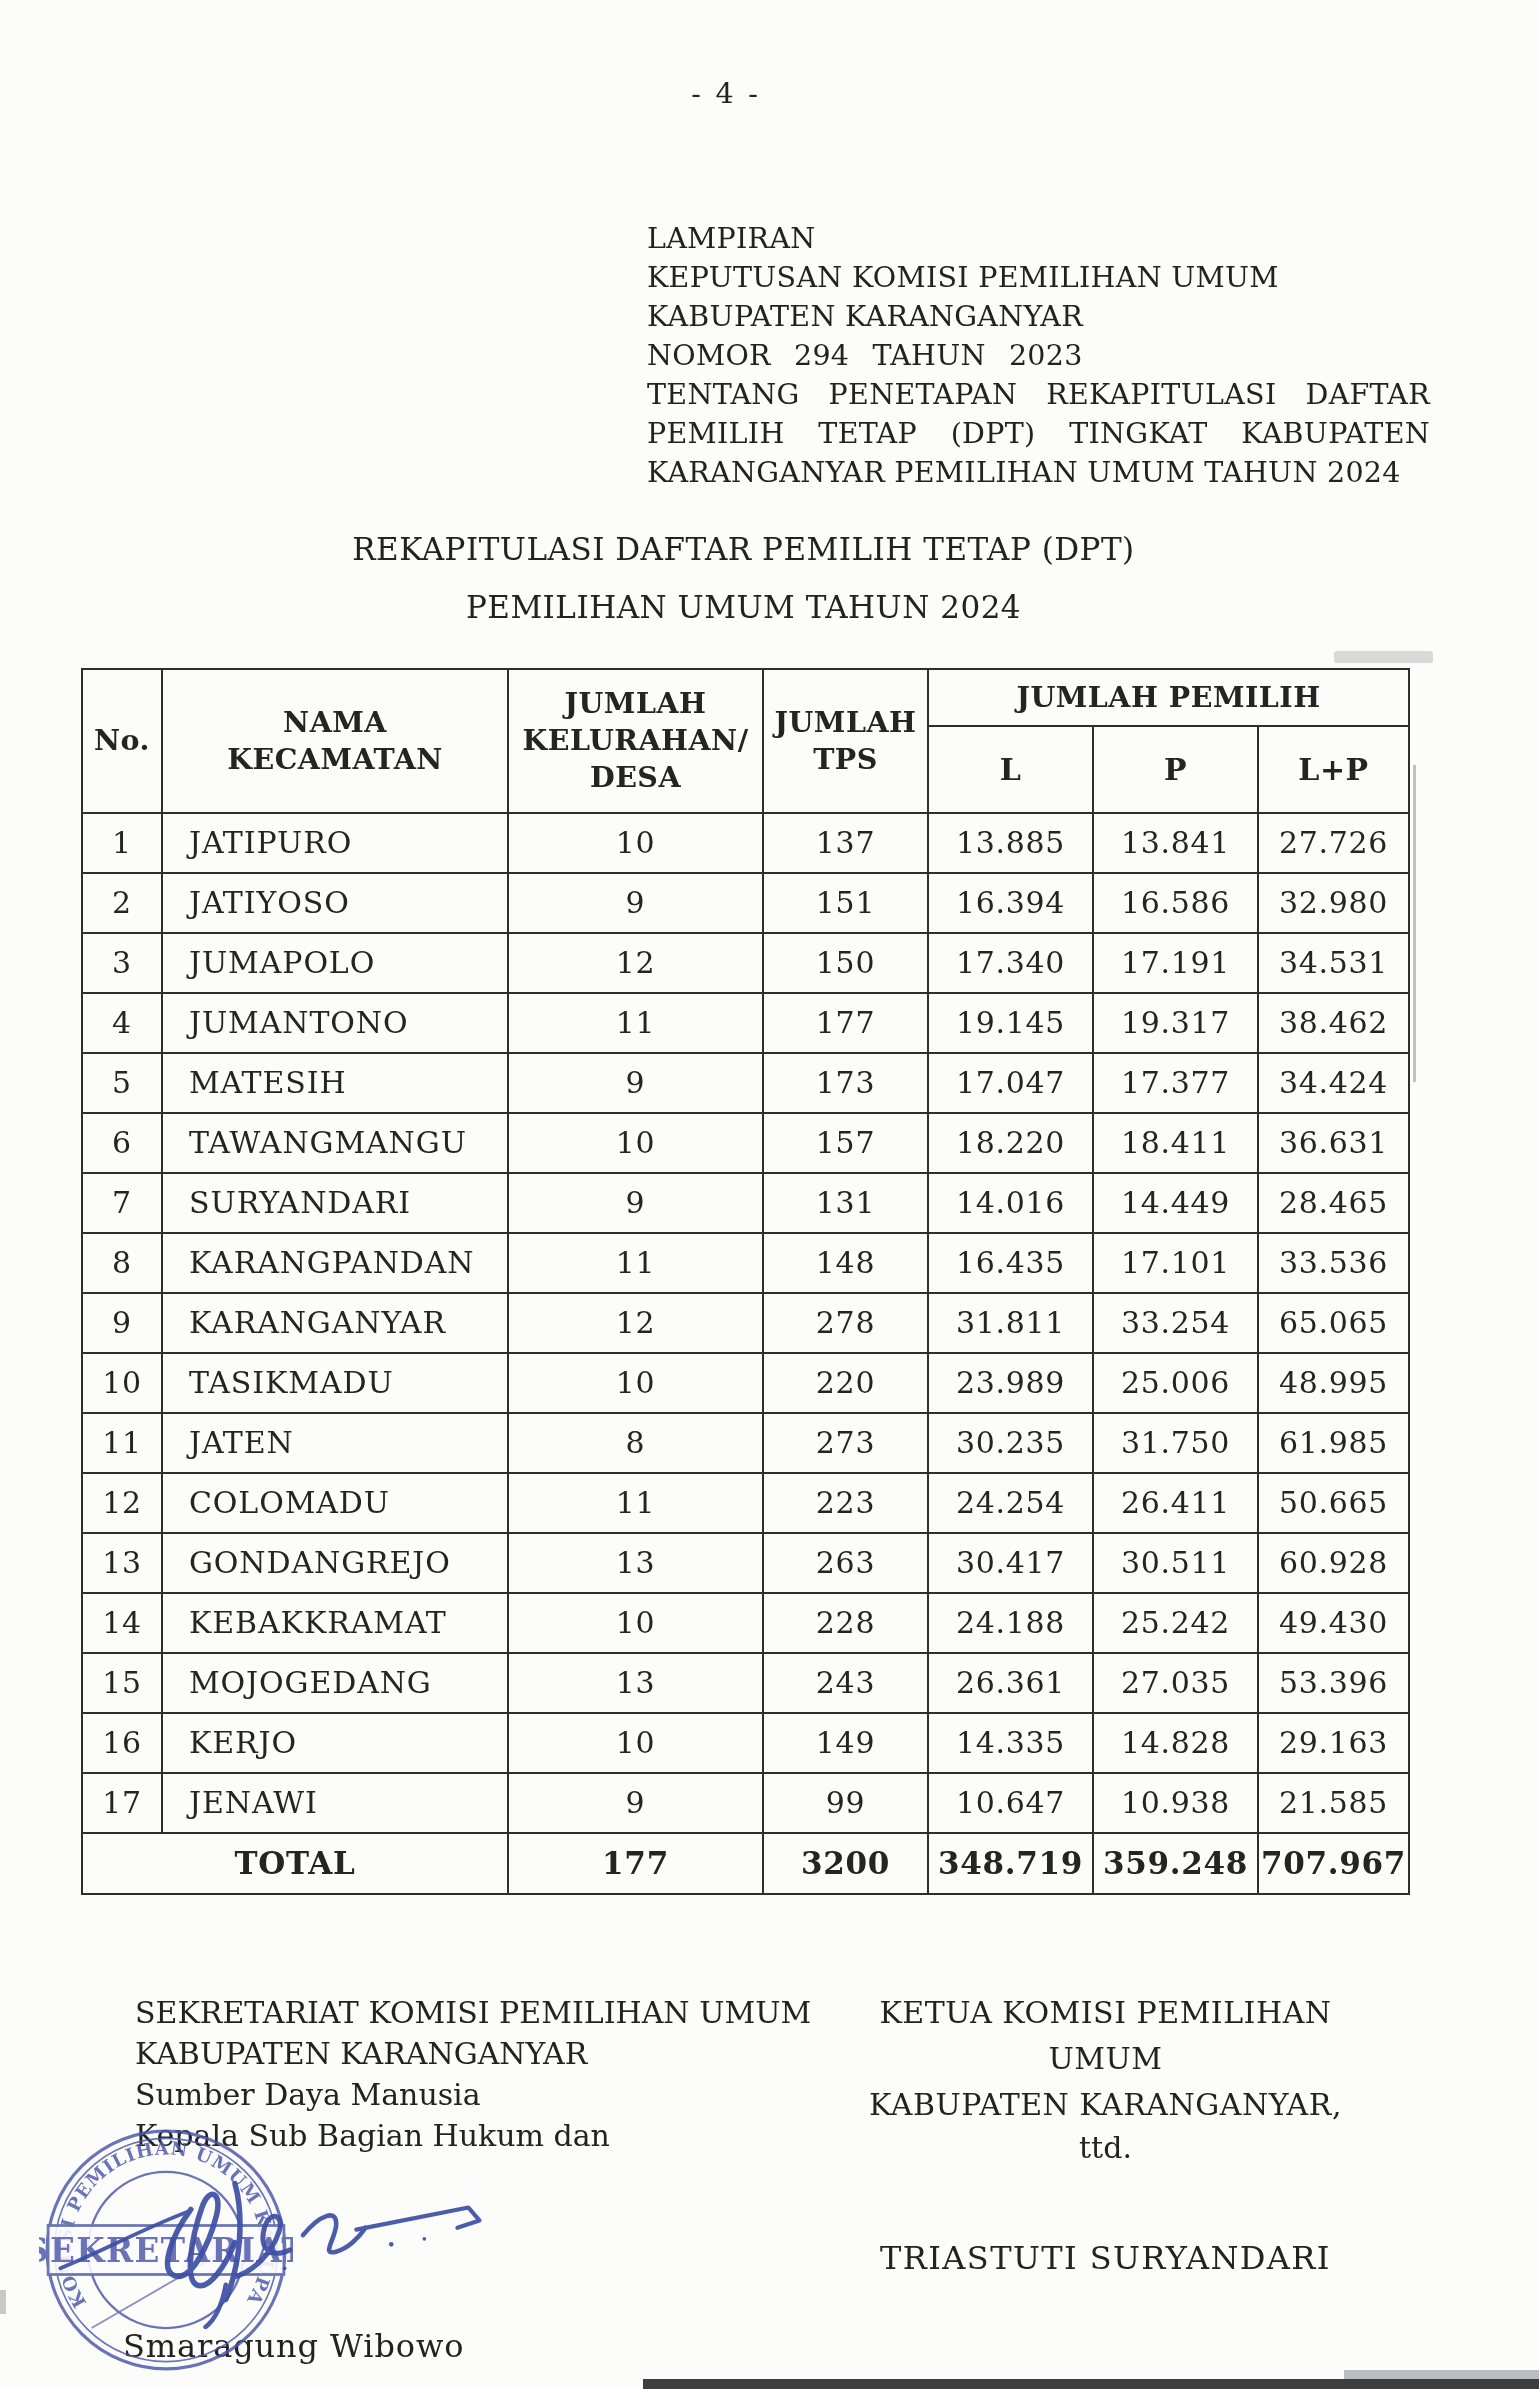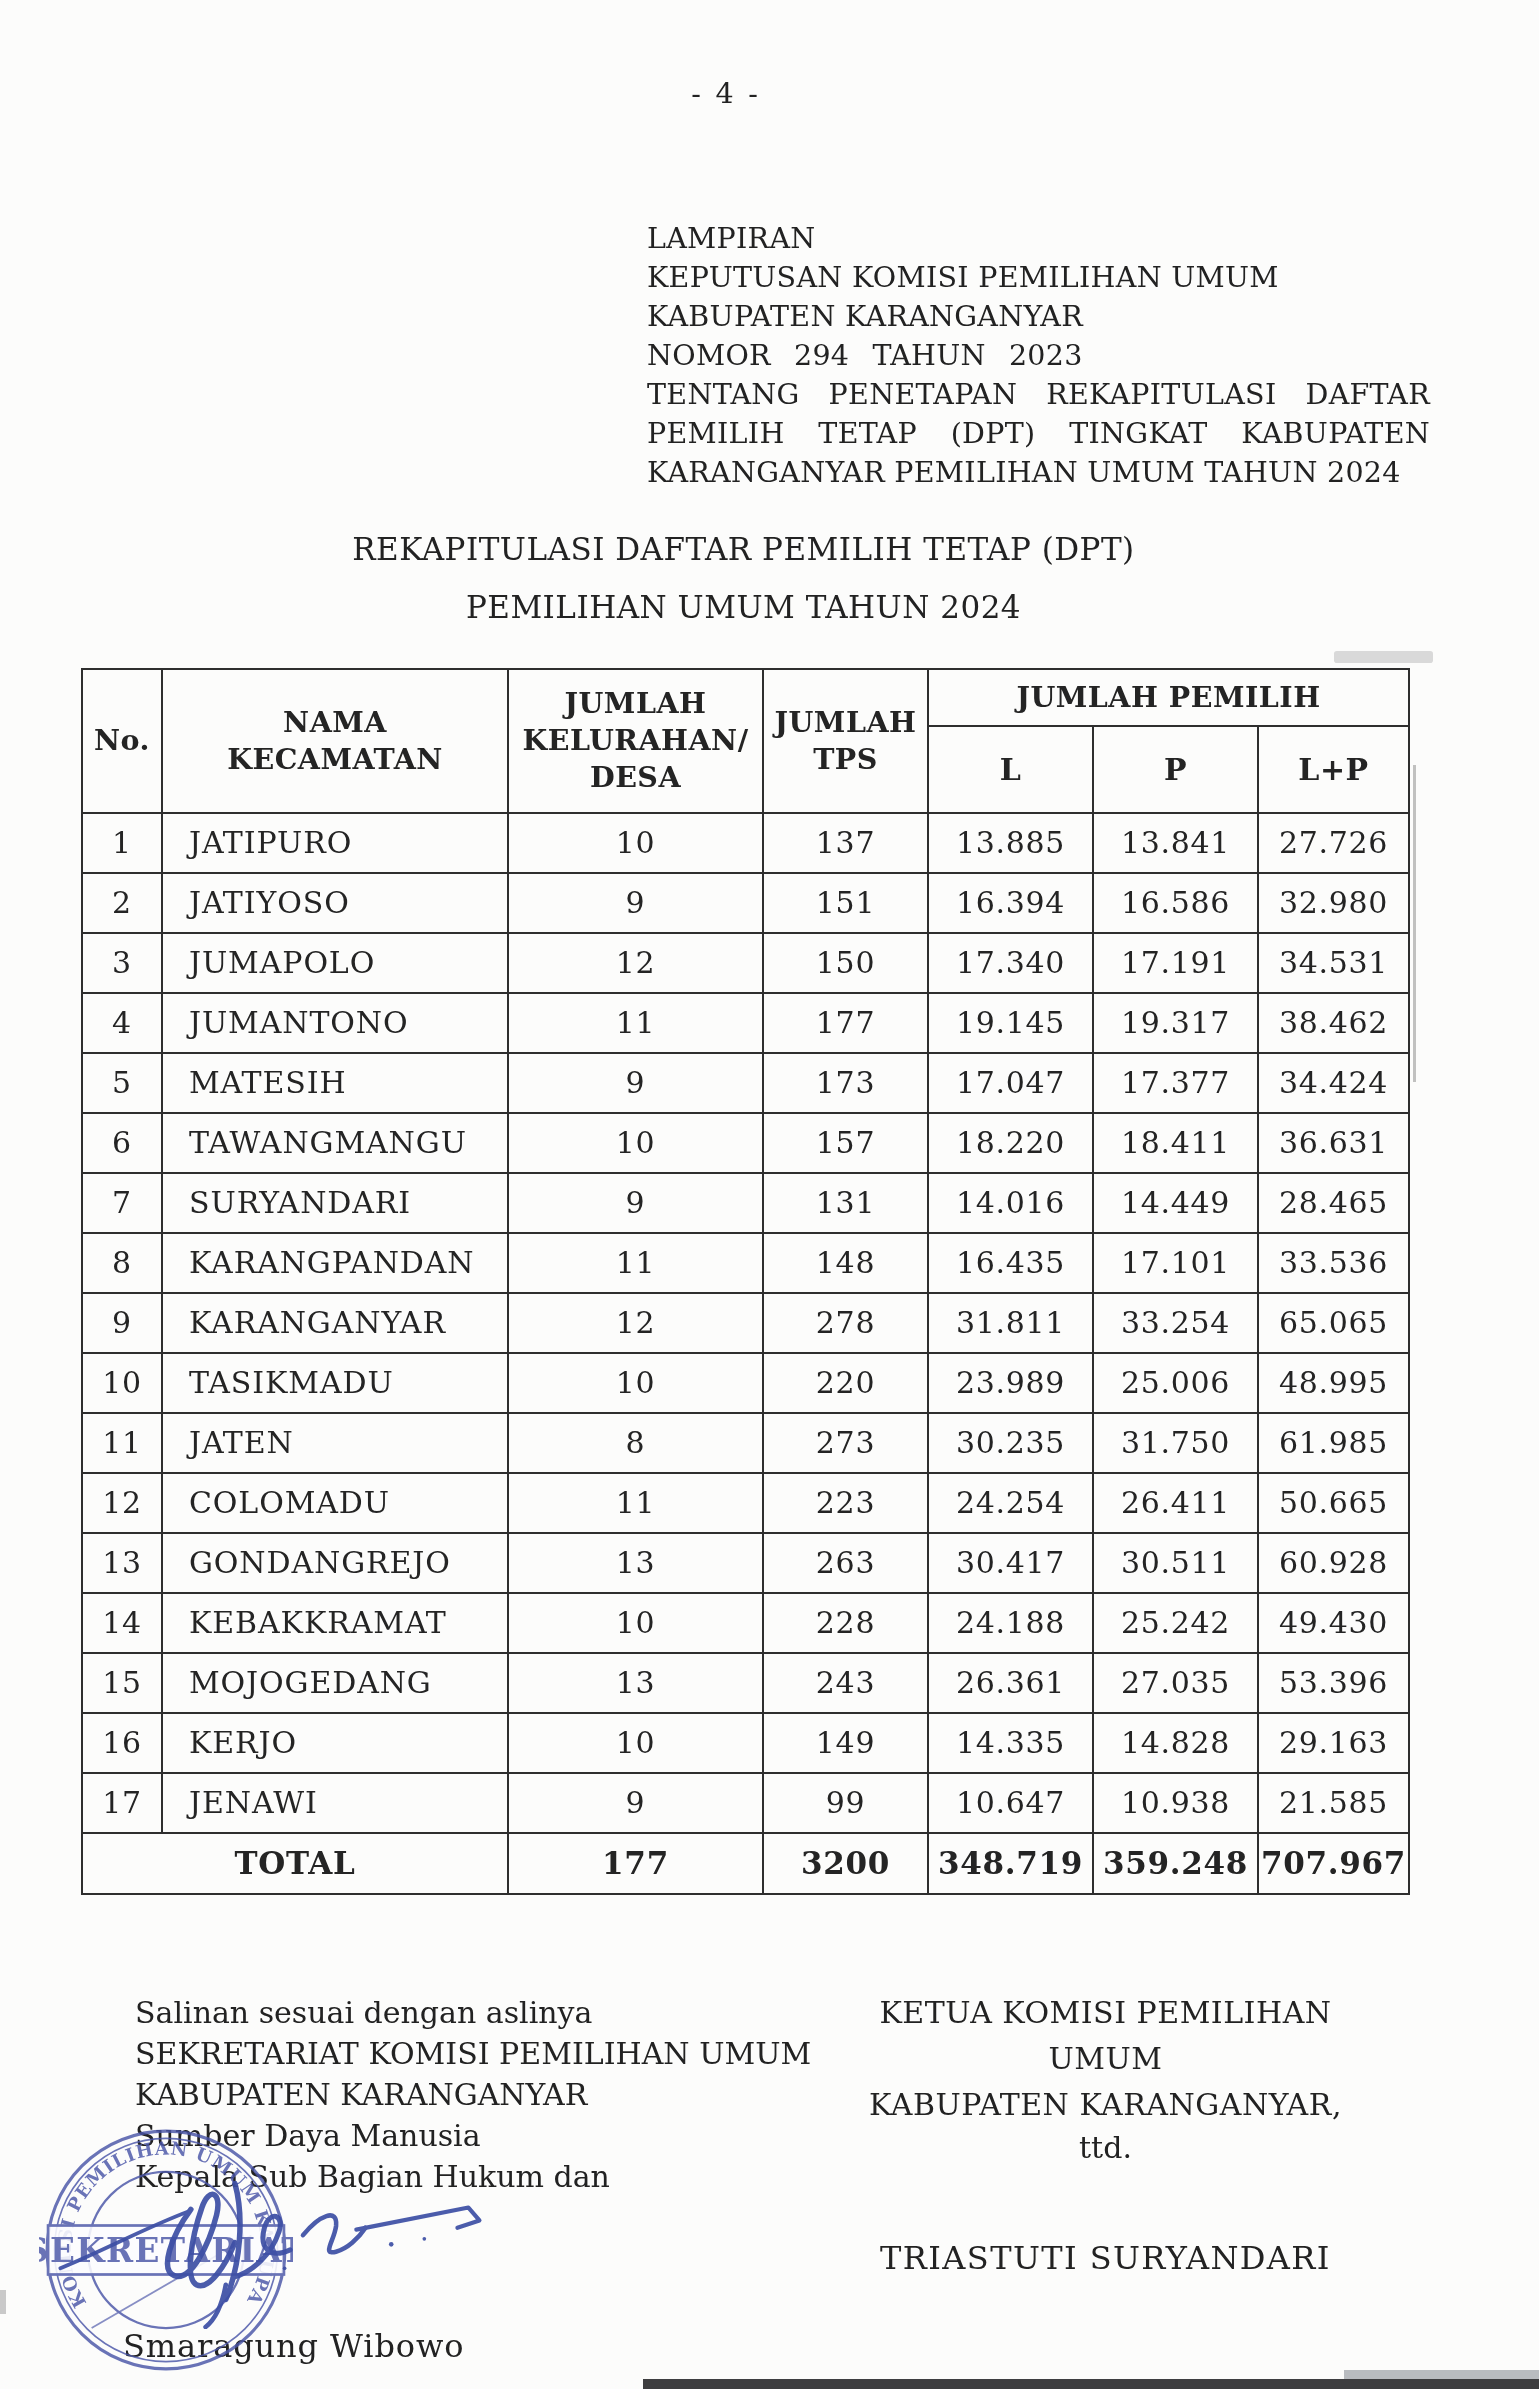--- a/index.html
+++ b/index.html
@@ -295,21 +295,20 @@
 
   <div class="f-block f-ketua">
     <div>KETUA KOMISI PEMILIHAN UMUM</div>
     <div>KABUPATEN KARANGANYAR,</div>
   </div>
 
   <div class="f-block f-ttd">ttd.</div>
   <div class="f-block f-nama-r">TRIASTUTI SURYANDARI</div>
 
   <div class="f-block f-left">
-    <div>Salinan sesuai dengan aslinya</div>
     <div>SEKRETARIAT KOMISI PEMILIHAN UMUM</div>
     <div>KABUPATEN KARANGANYAR</div>
     <div>Sumber Daya Manusia</div>
     <div>Kepala Sub Bagian Hukum dan</div>
   </div>
 
   <div class="f-block f-nama-l">Smaragung Wibowo</div>
 
   <svg class="stamp" viewBox="0 0 280 280" aria-hidden="true">
     <defs>

